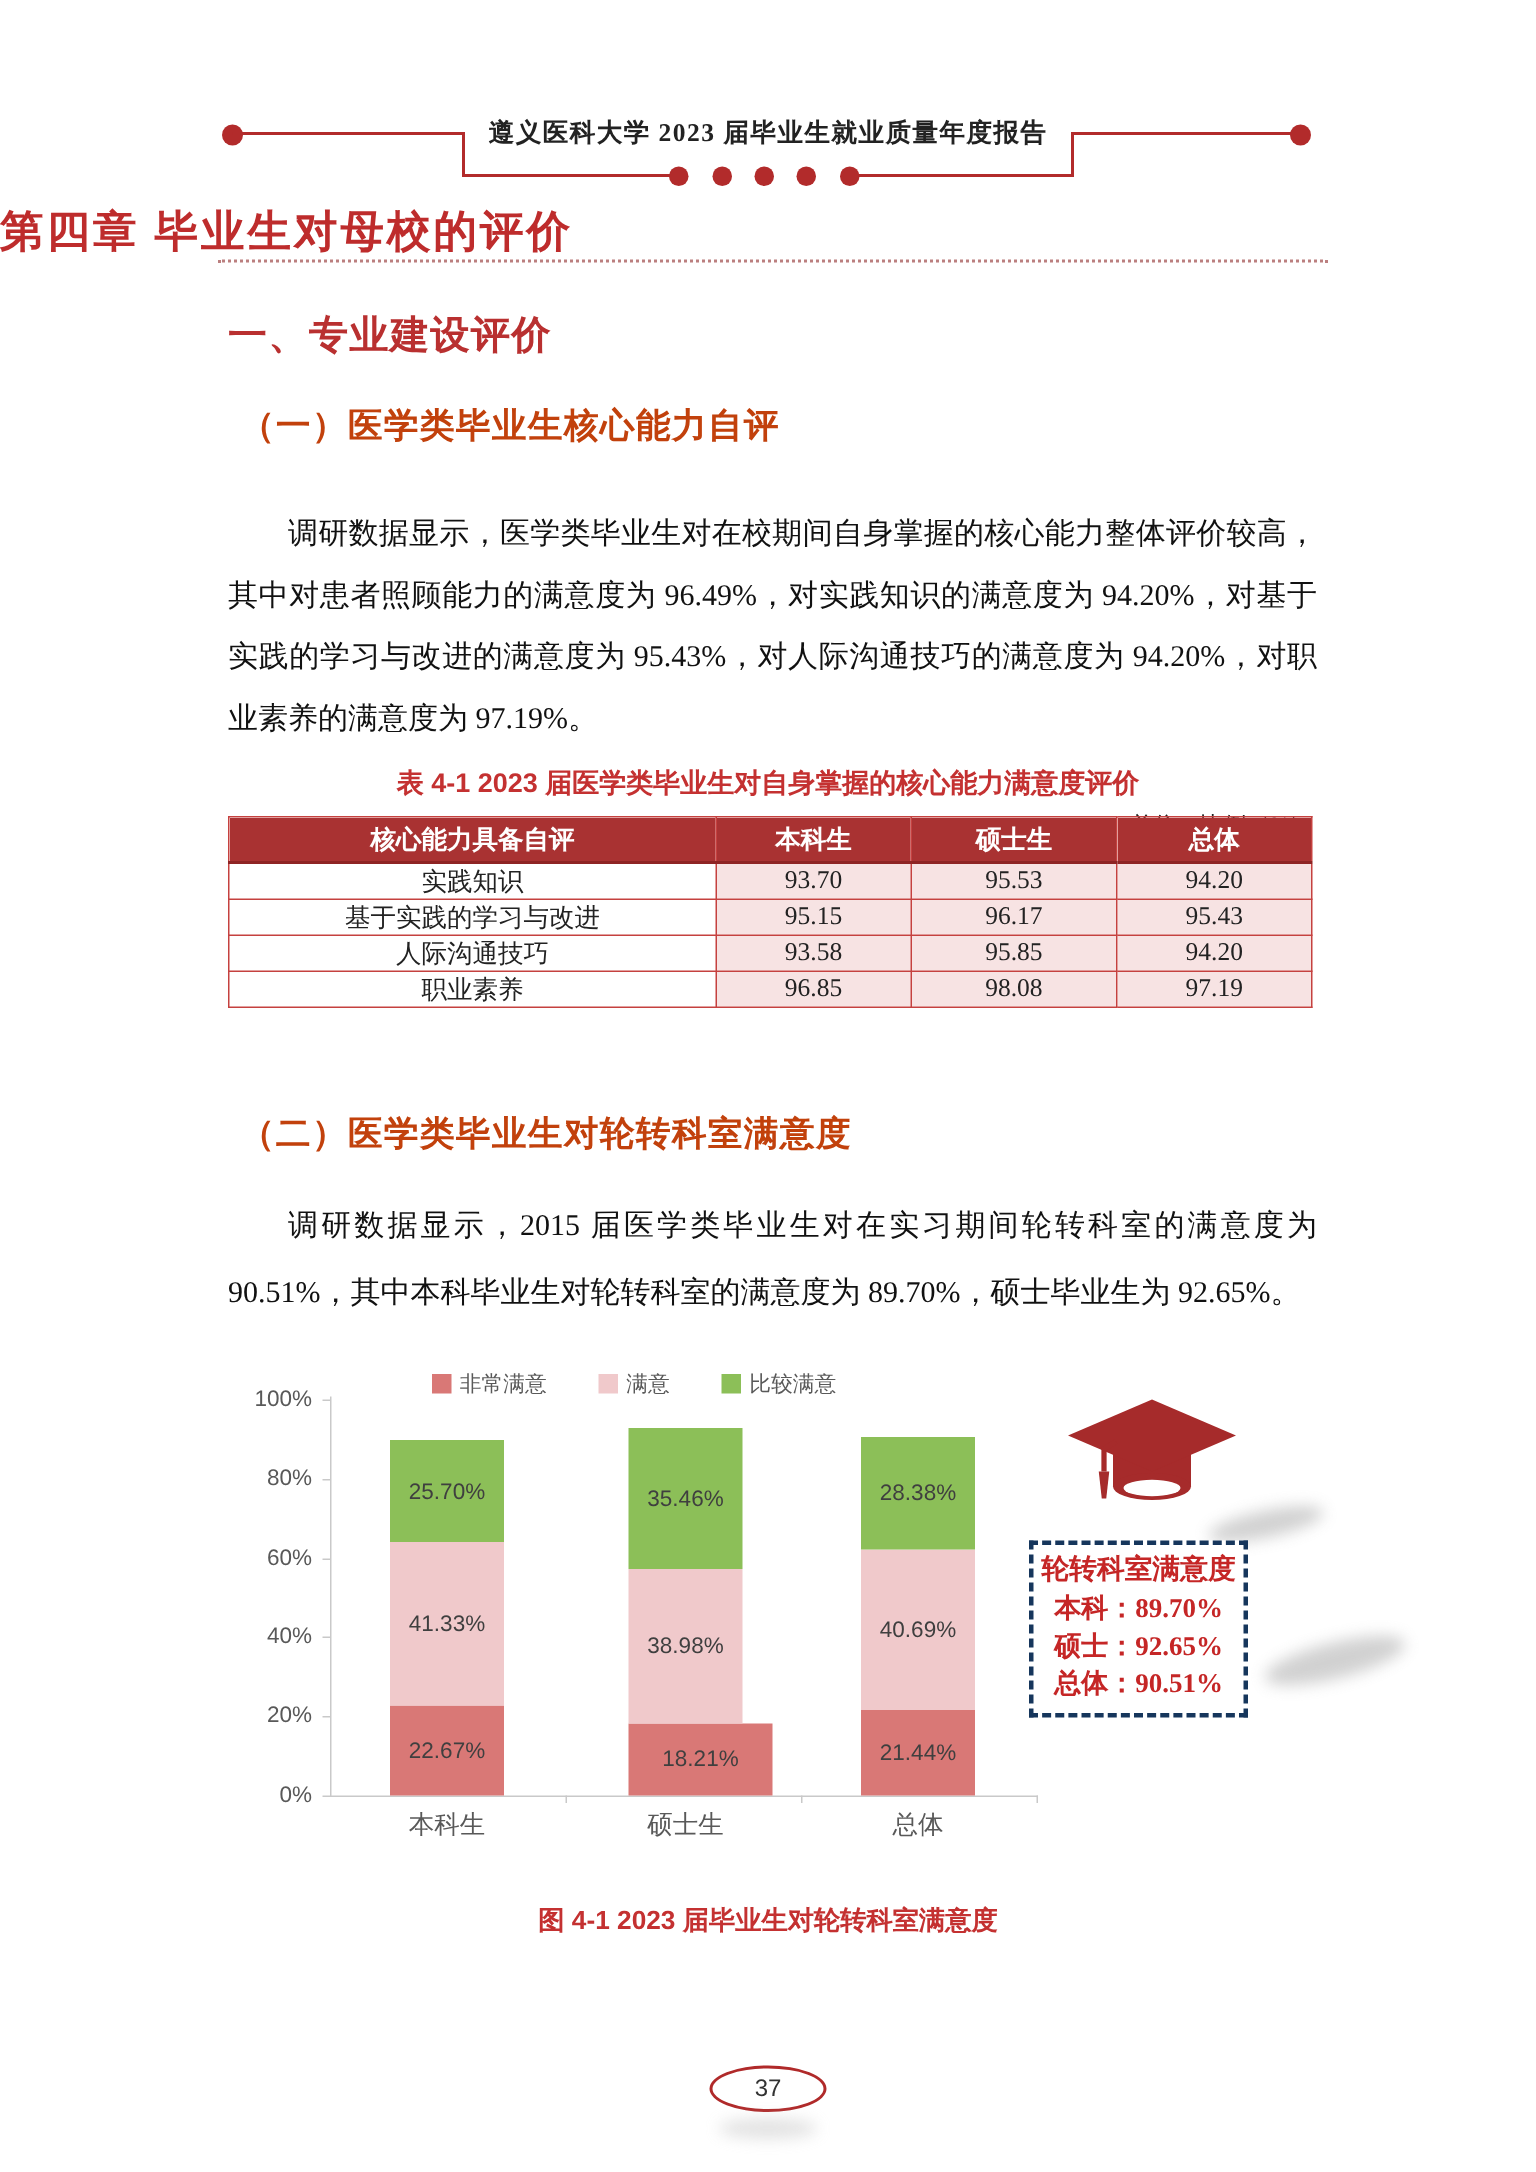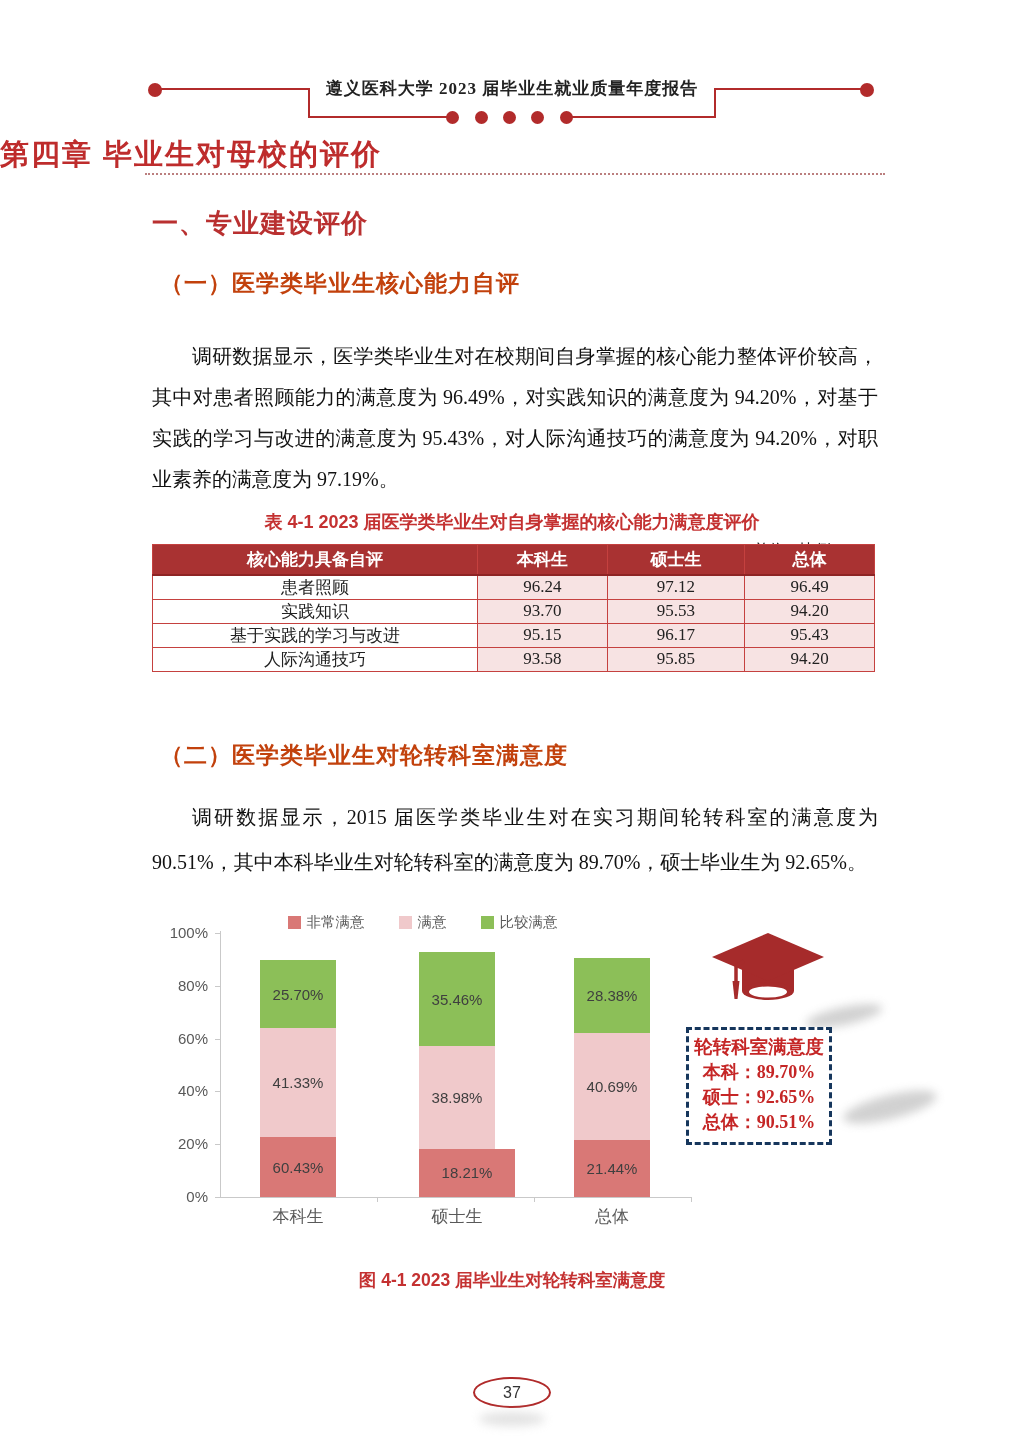--- a/index.html
+++ b/index.html
@@ -162,42 +162,42 @@
     <thead>
         <tr>
           <th>核心能力具备自评</th>
           <th>本科生</th>
           <th>硕士生</th>
           <th>总体</th>
         </tr>
       </thead>
     <tbody>
         <tr>
-          <td class="rowhead">患者照顾</td>
-          <td>96.24</td>
-          <td>97.12</td>
-          <td>96.49</td>
-        </tr>
-        <tr>
           <td class="rowhead">实践知识</td>
           <td>93.70</td>
           <td>95.53</td>
           <td>94.20</td>
         </tr>
         <tr>
           <td class="rowhead">基于实践的学习与改进</td>
           <td>95.15</td>
           <td>96.17</td>
           <td>95.43</td>
         </tr>
         <tr>
           <td class="rowhead">人际沟通技巧</td>
           <td>93.58</td>
           <td>95.85</td>
           <td>94.20</td>
+        </tr>
+        <tr>
+          <td class="rowhead">职业素养</td>
+          <td>96.85</td>
+          <td>98.08</td>
+          <td>97.19</td>
         </tr>
       </tbody>
   </table>
 
   <div class="h2red h2b">（二）医学类毕业生对轮转科室满意度</div>
   <div class="para para2">调研数据显示，2015 届医学类毕业生对在实习期间轮转科室的满意度为 90.51%，其中本科毕业生对轮转科室的满意度为 89.70%，硕士毕业生为 92.65%。</div>
 
   <div class="chart">
     <div class="legend">
         <span class="legend-item">
@@ -227,21 +227,21 @@
         <div class="ytick-label" style="left: 0px; top: 177.4px;">40%</div>
         <div class="axis" style="left: 65px; top: 186.4px; width: 5px; height: 1px;"></div>
         <div class="ytick-label" style="left: 0px; top: 124.6px;">60%</div>
         <div class="axis" style="left: 65px; top: 133.6px; width: 5px; height: 1px;"></div>
         <div class="ytick-label" style="left: 0px; top: 71.8px;">80%</div>
         <div class="axis" style="left: 65px; top: 80.8px; width: 5px; height: 1px;"></div>
         <div class="ytick-label" style="left: 0px; top: 19px;">100%</div>
         <div class="axis" style="left: 65px; top: 28px; width: 5px; height: 1px;"></div>
       </div>
     <div id="bars">
-        <div class="bar-seg" style="left: 110px; top: 232.151px; width: 76px; height: 59.8488px; background: rgb(217, 120, 118);">60.43%</div>
+        <div class="bar-seg" style="left: 110px; top: 232.151px; width: 76px; height: 59.8488px; background: rgb(217, 120, 118);">22.67%</div>
         <div class="bar-seg" style="left: 110px; top: 123.04px; width: 76px; height: 109.111px; background: rgb(240, 201, 203);">41.33%</div>
         <div class="bar-seg" style="left: 110px; top: 55.192px; width: 76px; height: 67.848px; background: rgb(140, 191, 88);">25.70%</div>
         <div class="bar-seg" style="left: 269px; top: 243.926px; width: 96px; height: 48.0744px; background: rgb(217, 120, 118);">18.21%</div>
         <div class="bar-seg" style="left: 269px; top: 141.018px; width: 76px; height: 102.907px; background: rgb(240, 201, 203);">38.98%</div>
         <div class="bar-seg" style="left: 269px; top: 47.404px; width: 76px; height: 93.6144px; background: rgb(140, 191, 88);">35.46%</div>
         <div class="bar-seg" style="left: 424px; top: 235.398px; width: 76px; height: 56.6016px; background: rgb(217, 120, 118);">21.44%</div>
         <div class="bar-seg" style="left: 424px; top: 127.977px; width: 76px; height: 107.422px; background: rgb(240, 201, 203);">40.69%</div>
         <div class="bar-seg" style="left: 424px; top: 53.0536px; width: 76px; height: 74.9232px; background: rgb(140, 191, 88);">28.38%</div>
       </div>
     <div id="cats">

